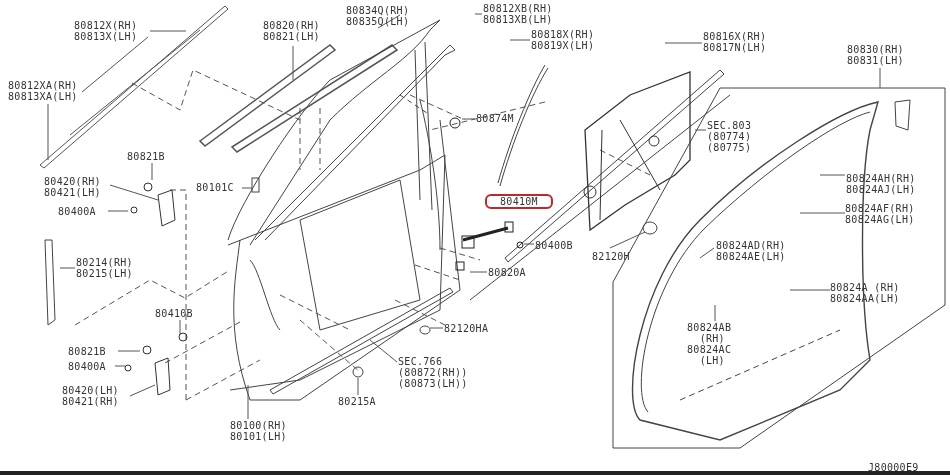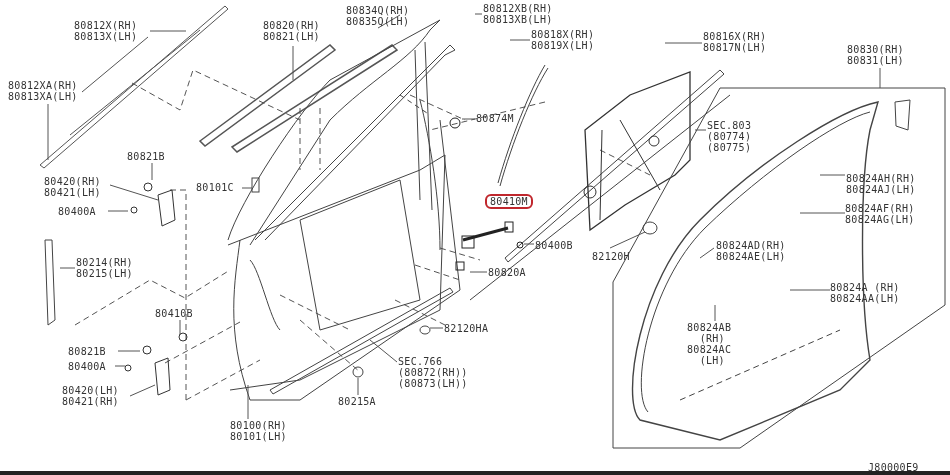--- a/index.html
+++ b/index.html
@@ -1,20 +1,20 @@
 <!DOCTYPE html>
 <html><head>
 <meta charset="utf-8">
 <style>
   html, body { margin:0; padding:0; background:#ffffff; }
   body { width:950px; height:475px; overflow:hidden; position:relative; font-family:"DejaVu Sans Mono", monospace; }
   #canvas { position:absolute; left:0; top:0; width:950px; height:475px; }
   .lbl { position:absolute; font-family:"DejaVu Sans Mono", monospace; font-size:10px; line-height:11px; color:#333; white-space:pre; letter-spacing:0.3px; }
   .lbl span { display:block; }
-  .hl { border:2px solid #c0272d; border-radius:6px; padding:0 3px; background:#fff; }
+  .hl { border:2px solid #c0272d; border-radius:6px; padding:0 13px; background:#fff; }
   .bottom-bar { position:absolute; left:0; top:471px; width:950px; height:4px; background:#222; }
   svg line, svg path, svg polyline, svg polygon { vector-effect: non-scaling-stroke; }
 </style>
 </head>
 <body>
 
 <div id="canvas">
   <svg width="950" height="475" viewBox="0 0 950 475" xmlns="http://www.w3.org/2000/svg" fill="none" stroke="#444" stroke-width="1">
 
     <g stroke="#555">

